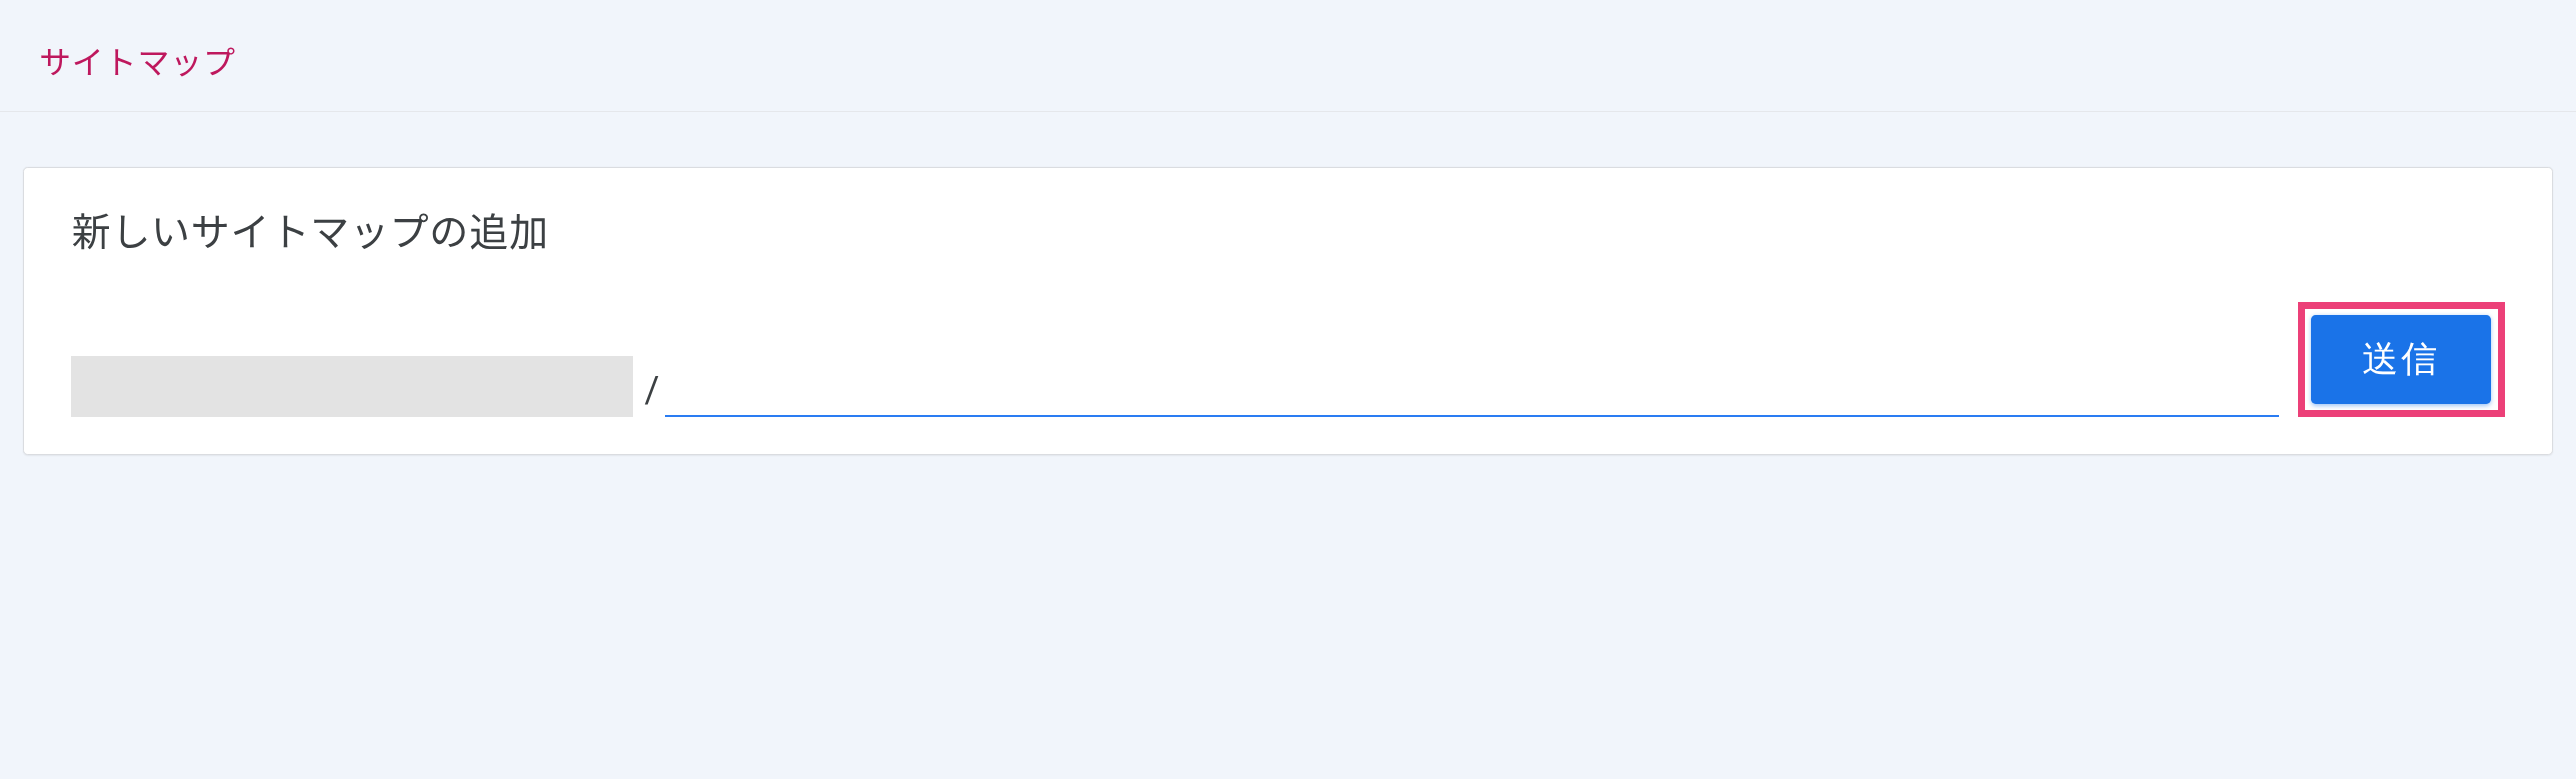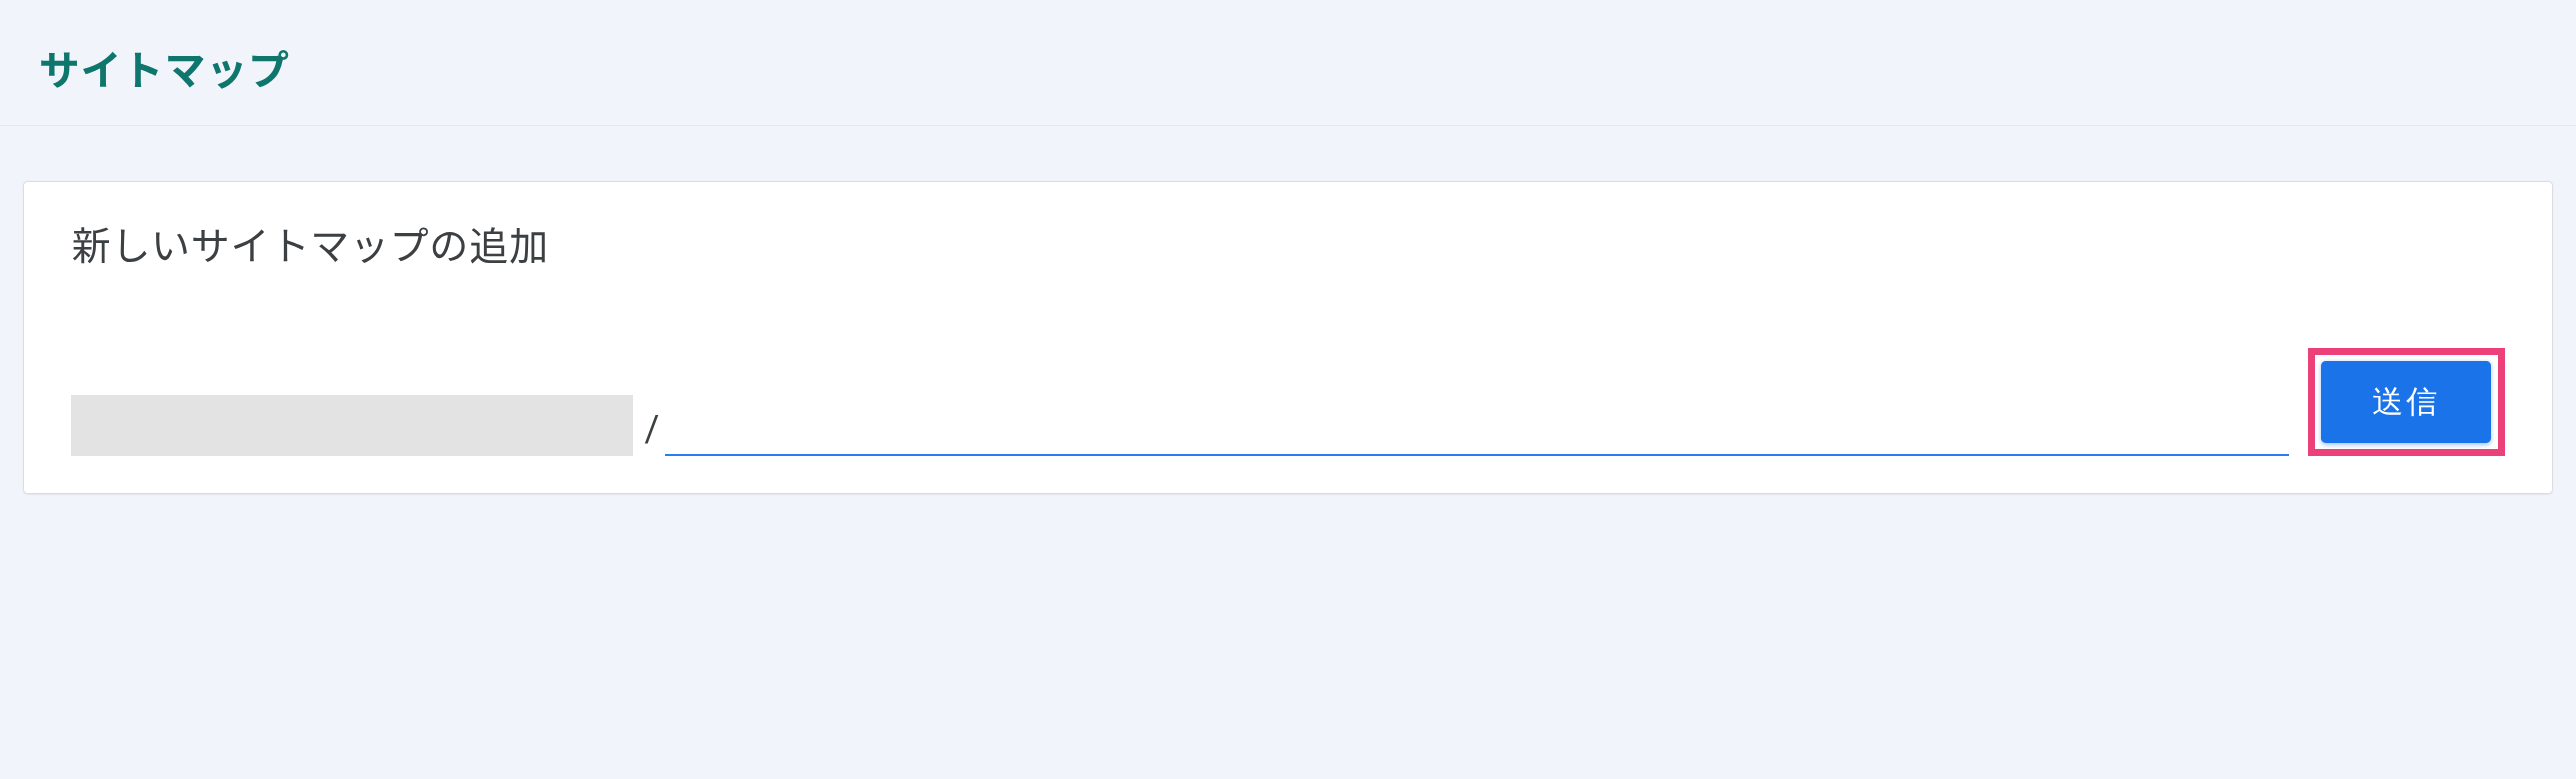--- a/index.html
+++ b/index.html
@@ -7,38 +7,38 @@
       font-family: 'Roboto', 'Noto Sans JP', 'Hiragino Sans', 'Meiryo', sans-serif;
       background: #f1f5fb;
       width: 2576px;
       height: 780px;
     }
     .page-header {
       padding: 37px 39px 28px;
       border-bottom: 0.8px solid #e5e7eb;
     }
     .page-title {
-      font-size: 41px;
-      font-weight: 700;
-      color: #0f766e;
+      font-size: 32px;
+      font-weight: 400;
+      color: #be185d;
       letter-spacing: 0.8px;
     }
     .card {
       background: #fff;
       margin: 55px 23.4px 0 23.4px;
       border: 0.8px solid #dadce0;
       border-radius: 4.7px;
       padding: 33px 47px 37px 47px;
       box-shadow: 0 0.8px 1.6px rgba(60,64,67,.08);
     }
     .card-title {
       font-size: 39px;
       font-weight: 400;
       color: #3c4043;
-      margin-bottom: 77px;
+      margin-bottom: 45px;
       letter-spacing: 0.8px;
     }
     .input-row {
       display: flex;
       align-items: flex-end;
       gap: 0;
     }
     .url-prefix {
       width: 562px;
       height: 61px;
@@ -79,21 +79,21 @@
     }
     .highlight-button {
       border: 7.8px solid #ec4078;
       padding: 6.2px;
       display: inline-block;
       margin-left: 18.7px;
     }
     .submit-btn {
       background: #1a73e8;
       color: #fff;
-      font-size: 31px;
+      font-size: 36px;
       font-weight: 400;
       border: none;
       border-radius: 4.7px;
       padding: 20px 51px;
       cursor: pointer;
       letter-spacing: 3.1px;
       box-shadow: 0 1.6px 4.7px rgba(26,115,232,.4);
     }
     .input-line {
       display:flex;

